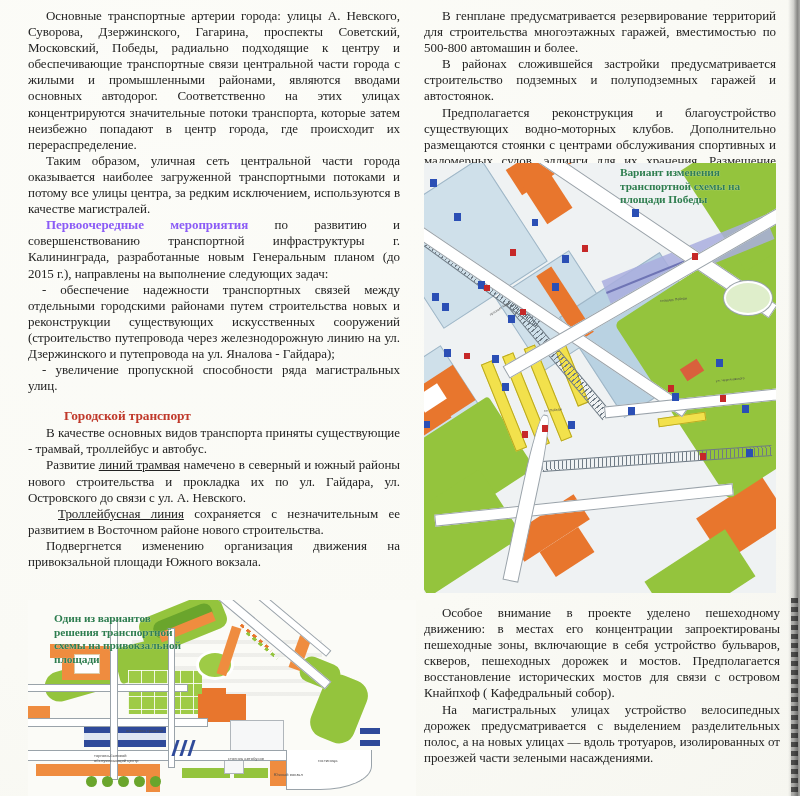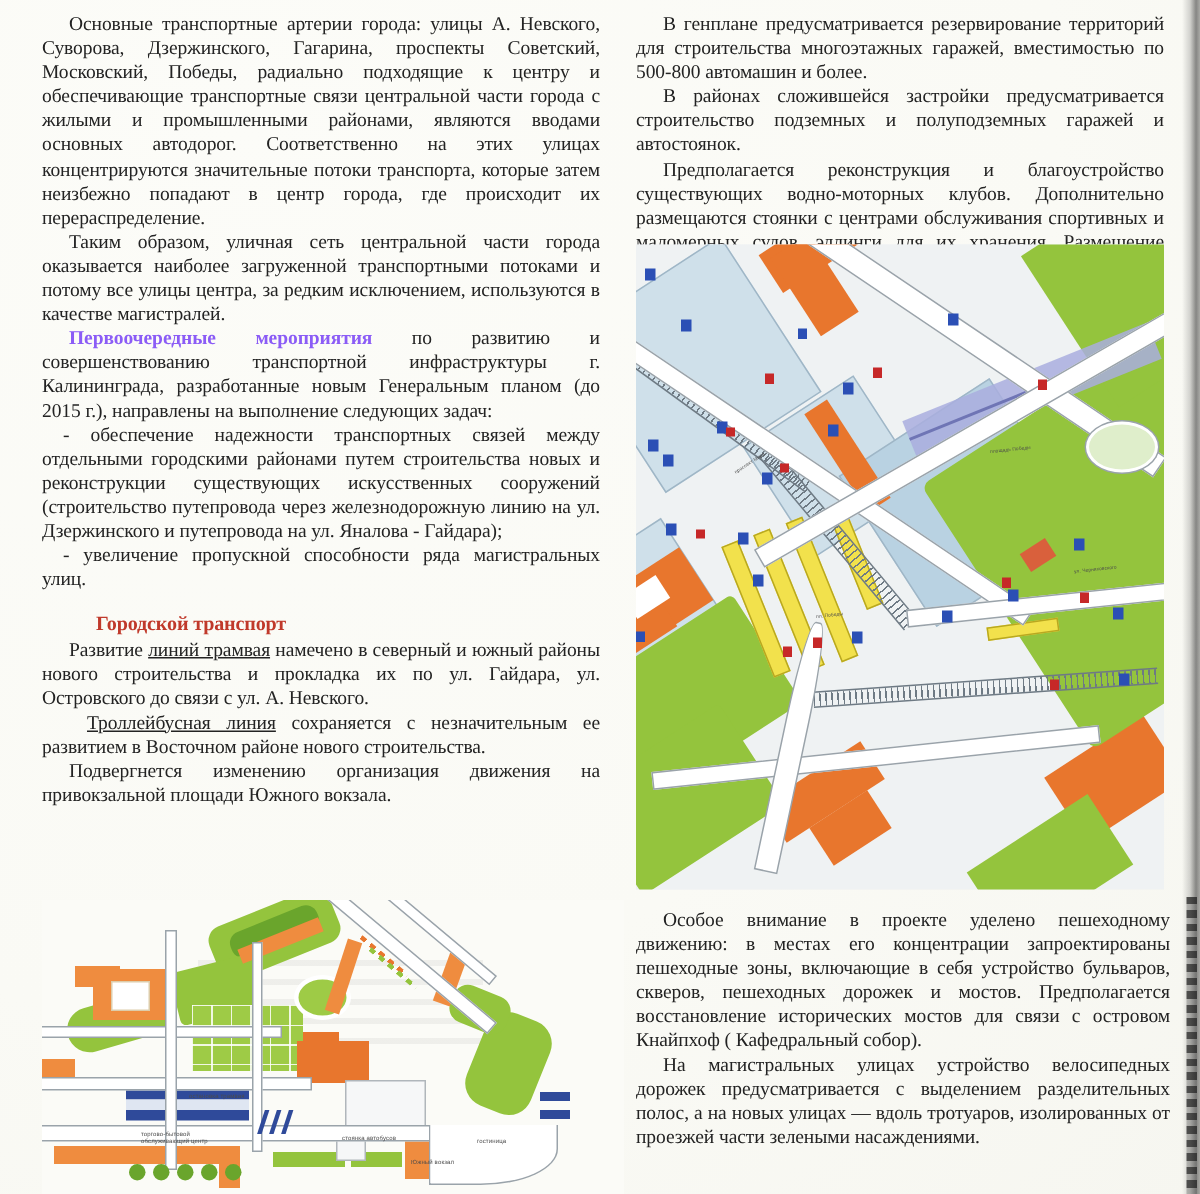--- a/index.html
+++ b/index.html
@@ -138,20 +138,21 @@
     <p class="body">Основные транспортные артерии города: улицы А. Невского, Суворова, Дзержинского, Гагарина, проспекты Советский, Московский, Победы, радиально подходящие к центру и обеспечивающие транспортные связи центральной части города с жилыми и промышленными районами, являются вводами основных автодорог.  Соответственно на этих улицах концентрируются значительные потоки транспорта, которые затем неизбежно попадают в центр города, где происходит их перераспределение.</p>
     <p class="body">Таким образом, уличная сеть центральной части города оказывается наиболее загруженной транспортными потоками и потому все улицы центра, за редким исключением, используются в качестве магистралей.</p>
 
     <p class="body"><span class="red-run">Первоочередные мероприятия</span><span> по развитию и совершенствованию транспортной инфраструктуры г. Калининграда, разработанные новым Генеральным планом (до 2015 г.), направлены на выполнение следующих задач:</span></p>
 
     <p class="body bullet">- обеспечение надежности транспортных связей между отдельными городскими районами путем строительства новых и реконструкции существующих искусственных сооружений (строительство путепровода через железнодорожную линию на ул. Дзержинского и путепровода на ул. Яналова - Гайдара);</p>
     <p class="body bullet">- увеличение пропускной способности ряда магистральных улиц.</p>
 
     <h3 class="sec-head">Городской транспорт</h3>
 
+    <p class="body">В качестве основных видов транспорта приняты существующие - трамвай, троллейбус и автобус.</p>
 
     <p class="body"><span>Развитие </span><span class="uline">линий трамвая</span><span> намечено в северный и южный районы нового строительства и прокладка их по  ул. Гайдара, ул. Островского до связи с ул. А. Невского.</span></p>
 
     <p class="body" style="text-indent:30px"><span class="uline">Троллейбусная линия</span><span> сохраняется с незначительным ее развитием в Восточном районе нового строительства.</span></p>
 
     <p class="body">Подвергнется изменению организация движения на привокзальной площади Южного вокзала.</p>
   </div>
 
   <div class="col" id="col-right">
     <p class="body">В генплане предусматривается резервирование территорий для строительства многоэтажных гаражей, вместимостью по 500-800 автомашин и более.</p>
@@ -245,20 +246,23 @@
     <div class="poly dot-red" style="left:276px;top:290px; width:6px; height:7px;"></div>
     <div class="poly dot-blue" style="left:322px;top:286px; width:7px; height:8px;"></div>
     <div class="poly dot-blue" style="left:0px;  top:258px; width:6px; height:7px;"></div>
     <div class="poly dot-blue" style="left:204px;top:244px; width:7px; height:8px;"></div>
 
     <div class="maplabel" style="left:236px; top:136px; transform:rotate(-6deg);">площадь Победы</div>
     <div class="maplabel" style="left:66px; top:150px; transform:rotate(-33deg);">проспект Мира</div>
     <div class="maplabel" style="left:292px; top:216px; transform:rotate(-6deg);">ул. Черняховского</div>
     <div class="maplabel" style="left:120px; top:246px; transform:rotate(-6deg);">пл. Победы</div>
 
+    <div class="map-caption" style="left:196px; top:3px; width:160px;">Вариант изменения
+транспортной схемы на
+площади Победы</div>
   </div>
 
   <div class="col" id="col-right-bottom" style="left:424px; top:605px; width:356px;">
     <p class="body">Особое внимание в проекте уделено пешеходному движению: в местах его концентрации запроектированы пешеходные зоны, включающие в себя устройство бульваров, скверов, пешеходных дорожек и мостов. Предполагается  восстановление исторических мостов для связи с островом Кнайпхоф ( Кафедральный собор).</p>
     <p class="body">На магистральных улицах устройство велосипедных дорожек предусматривается с выделением разделительных полос, а на новых улицах — вдоль тротуаров, изолированных  от проезжей части зелеными насаждениями.</p>
   </div>
 
   <div class="map-figure" id="map-vokzal">
 
     <div class="poly" style="left:104px; top:40px; width:190px; height:58px; opacity:0.07;
@@ -324,17 +328,21 @@
     <div class="poly blk-green-d" style="left:106px; top:176px; width:11px; height:11px; border-radius:50%;"></div>
     <div class="poly blk-green-d" style="left:122px; top:176px; width:11px; height:11px; border-radius:50%;"></div>
 
     <div class="maplabel s4" style="left:246px; top:172px;">Южный вокзал</div>
     <div class="maplabel s4" style="left:66px; top:154px; white-space:pre-line; line-height:4.6px;">торгово-бытовой
 обслуживающий центр</div>
     <div class="maplabel s4" style="left:200px; top:156px;">стоянка автобусов</div>
     <div class="maplabel s4" style="left:290px; top:158px;">гостиница</div>
     <div class="maplabel s4" style="left:98px; top:128px;">остановка трамвая</div>
 
+    <div class="map-caption" style="left:26px; top:12px; width:160px;">Один из вариантов
+решения транспортной
+схемы на привокзальной
+площади</div>
   </div>
 
   <div id="scan-edge-right"></div>
   <div id="scan-edge-right2"></div>
 </div>
 
 </body></html>

